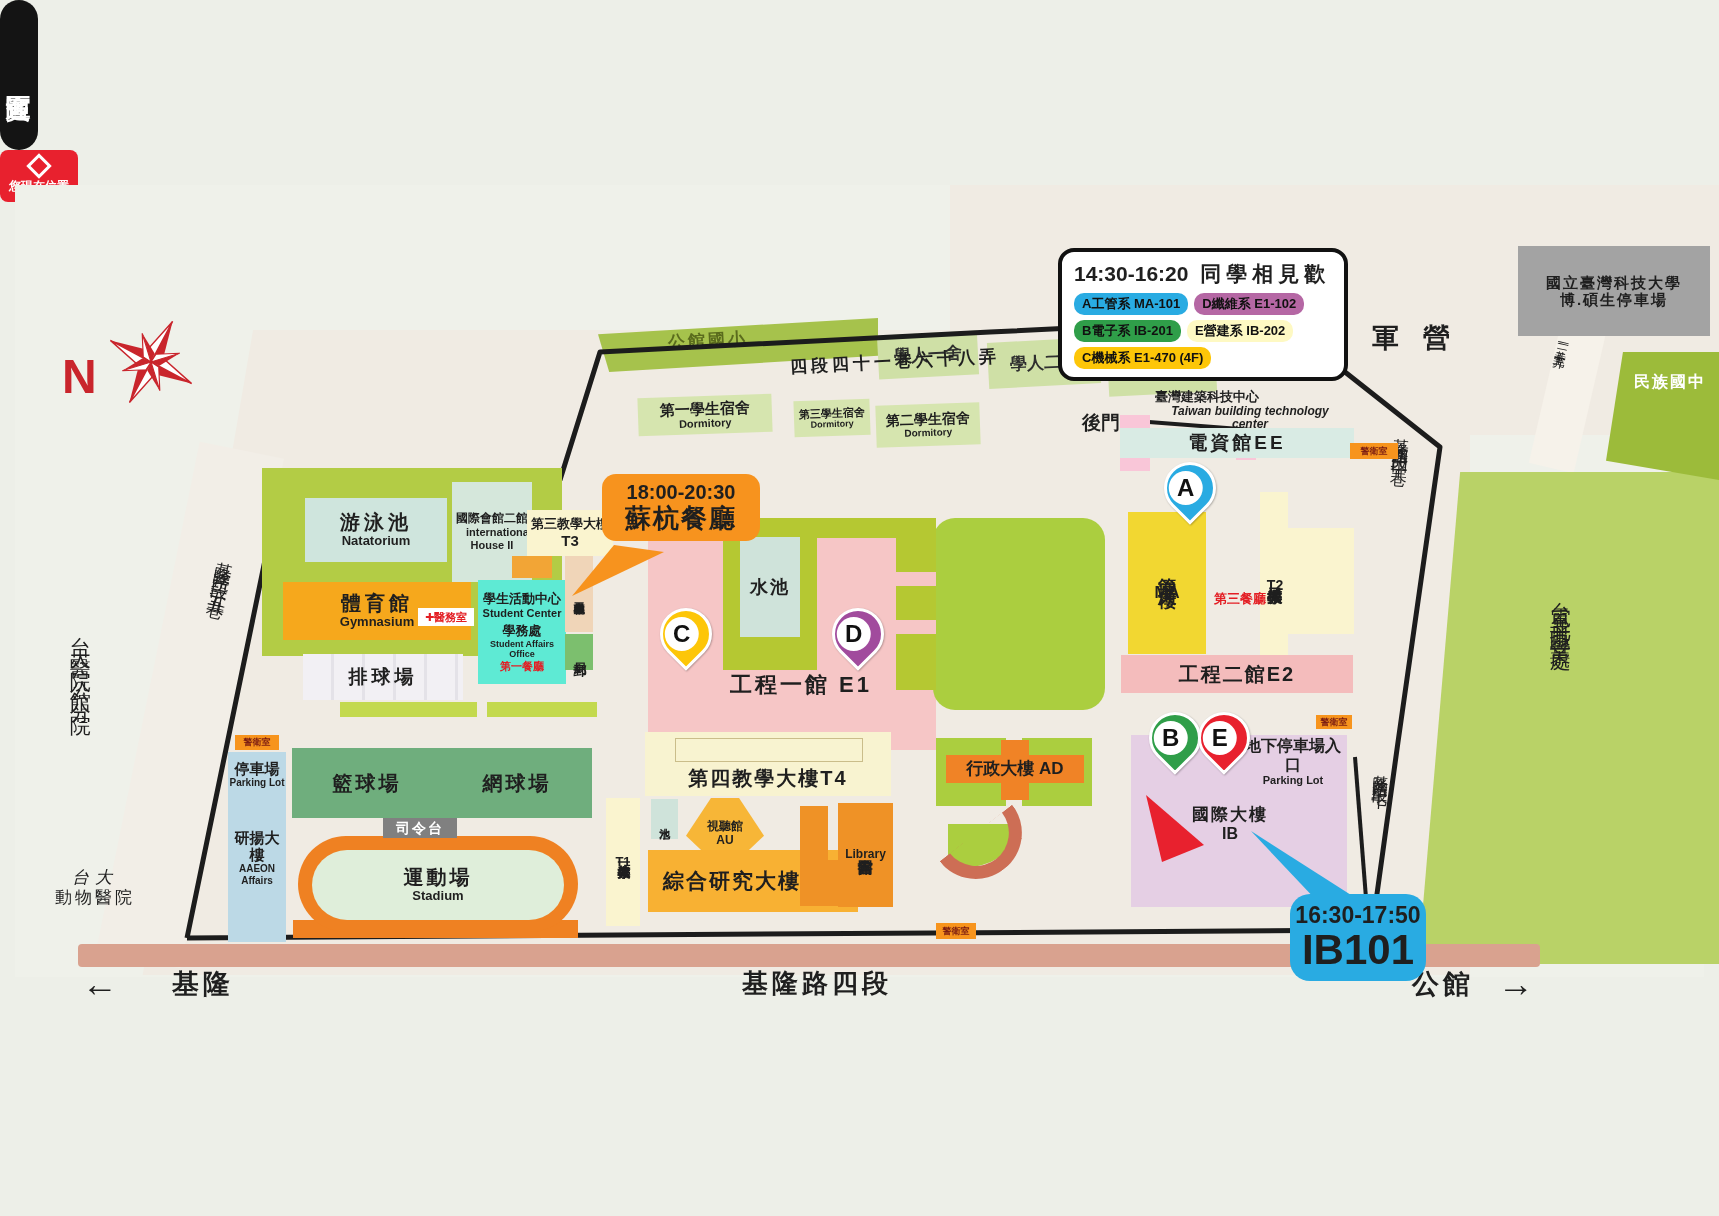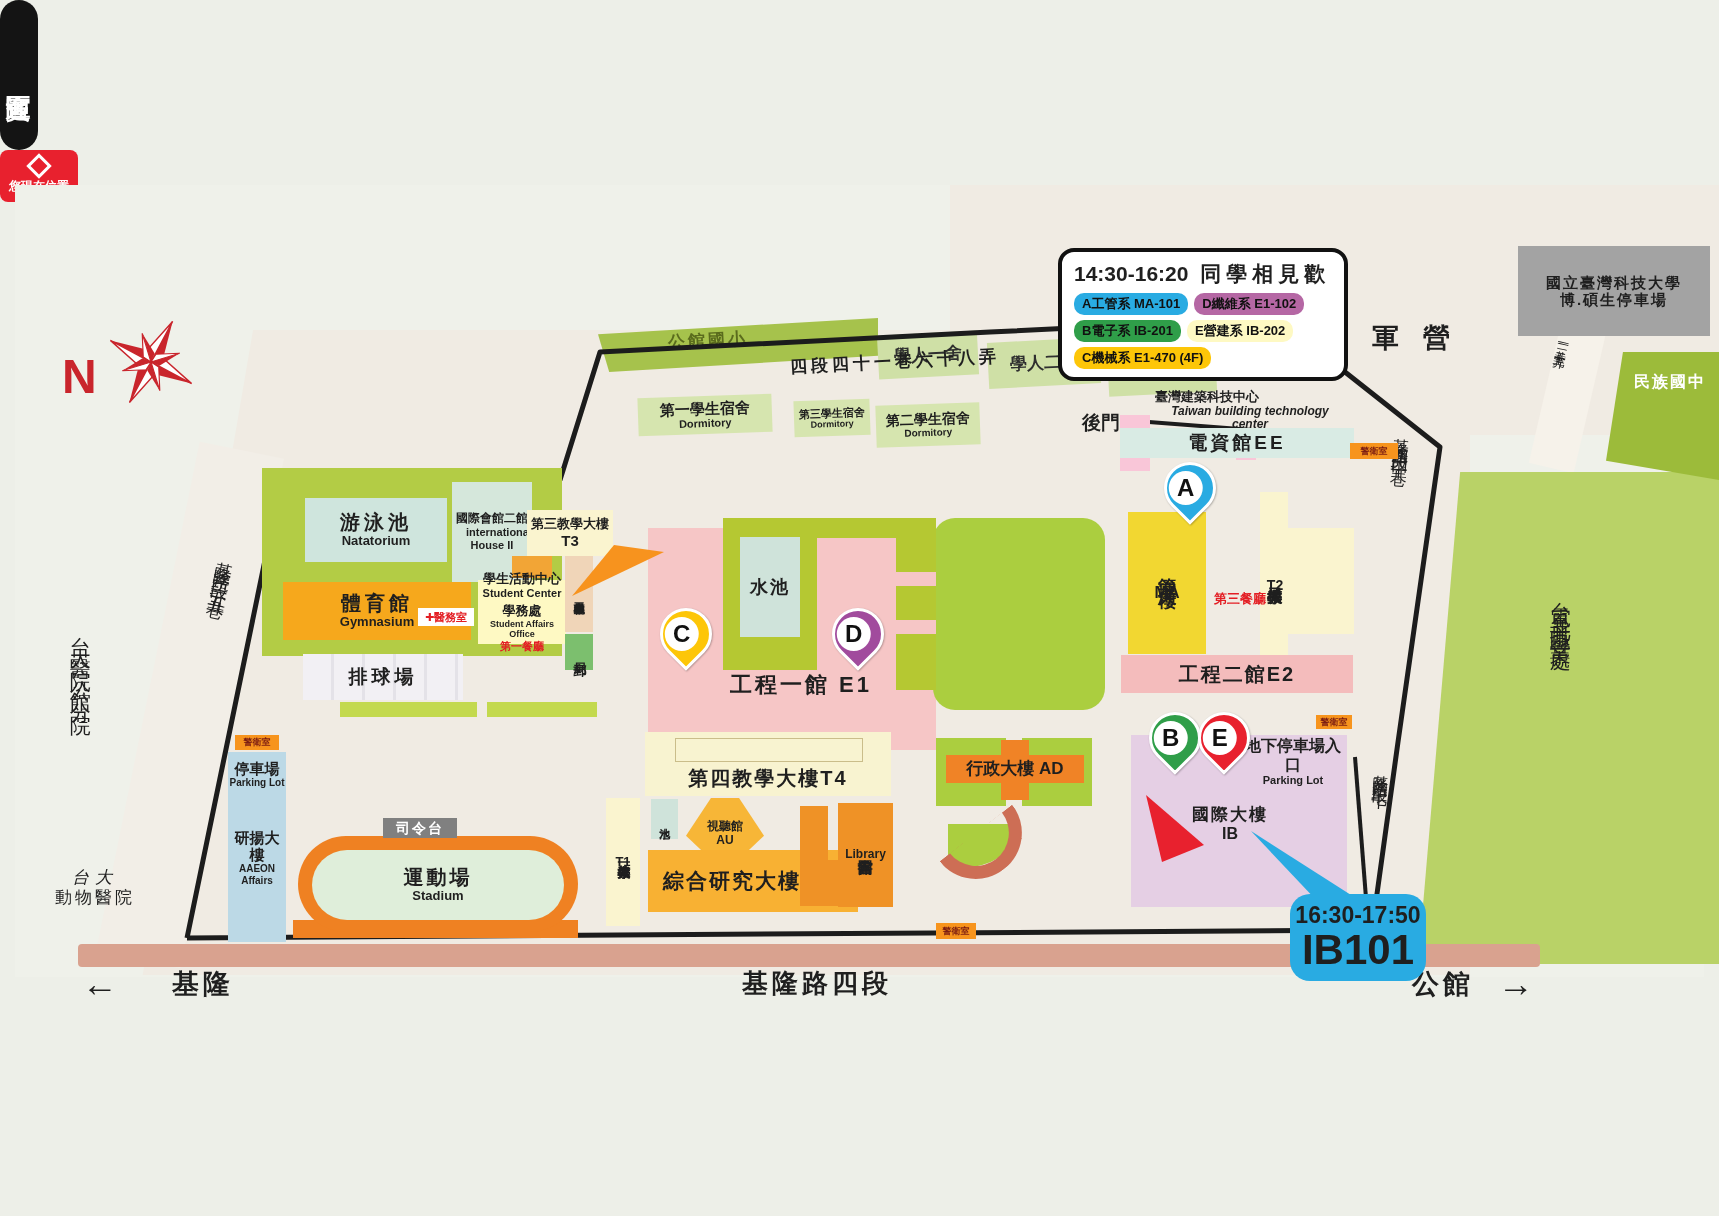--- a/index.html
+++ b/index.html
@@ -124,21 +124,21 @@
     <span class="bold" style="font-size:15px;">T3</span>
   </div>
   <div class="b" style="left:283px;top:582px;width:188px;height:58px;background:#f6a81c;z-index:10;">
     <span class="bold" style="font-size:20px;letter-spacing:4px;">體育館</span>
     <span class="en" style="font-size:13px;">Gymnasium</span>
   </div>
   <div class="b" style="left:418px;top:608px;width:56px;height:18px;background:#fff;z-index:11;">
     <span class="bold red" style="font-size:11px;">✚醫務室</span>
   </div>
   <div class="abs" style="left:512px;top:556px;width:40px;height:22px;background:#f2a536;z-index:10;"></div>
-  <div class="b" style="left:478px;top:580px;width:88px;height:64px;background:#fef9c3;z-index:10;">
+  <div class="b" style="left:478px;top:580px;width:88px;height:104px;background:#5eead4;z-index:10;">
     <span class="bold" style="font-size:13px;">學生活動中心</span>
     <span class="en" style="font-size:11px;">Student Center</span>
     <span class="bold" style="font-size:13px;margin-top:5px;">學務處</span>
     <span class="en" style="font-size:9px;">Student Affairs Office</span>
     <span class="bold red" style="font-size:11px;">第一餐廳</span>
   </div>
   <div class="b" style="left:565px;top:556px;width:28px;height:76px;background:#f0d5b8;z-index:10;">
     <span class="bold v" style="font-size:11px;">教職員工餐廳</span>
   </div>
   <div class="b" style="left:565px;top:634px;width:28px;height:36px;background:#7cbf6e;z-index:10;">
@@ -150,20 +150,24 @@
   <div class="abs" style="left:340px;top:702px;width:137px;height:15px;background:#c3d94e;z-index:10;"></div>
   <div class="abs" style="left:487px;top:702px;width:110px;height:15px;background:#c3d94e;z-index:10;"></div>
 
   <div class="guard" style="left:235px;top:735px;width:44px;height:15px;">警衛室</div>
   <div class="b" style="left:228px;top:752px;width:58px;height:190px;background:#bcd9e6;justify-content:flex-start;z-index:10;">
     <span class="bold" style="font-size:15px;margin-top:8px;">停車場</span>
     <span class="en" style="font-size:10px;">Parking Lot</span>
     <span class="bold" style="font-size:15px;margin-top:40px;">研揚大樓</span>
     <span class="en" style="font-size:10px;">AAEON</span>
     <span class="en" style="font-size:10px;">Affairs</span>
+  </div>
+  <div class="b" style="left:292px;top:748px;width:300px;height:70px;background:#6fae7d;flex-direction:row;justify-content:space-around;z-index:10;">
+    <span class="bold" style="font-size:20px;letter-spacing:3px;">籃球場</span>
+    <span class="bold" style="font-size:20px;letter-spacing:3px;">網球場</span>
   </div>
   <div class="b" style="left:383px;top:818px;width:74px;height:20px;background:#808080;z-index:11;">
     <span class="bold" style="font-size:14px;color:#fff;letter-spacing:2px;">司令台</span>
   </div>
   <div class="abs" style="left:293px;top:920px;width:285px;height:18px;background:#ef8122;z-index:10;"></div>
   <div class="abs" style="left:298px;top:836px;width:280px;height:96px;background:#ef8122;border-radius:48px;z-index:10;"></div>
   <div class="b" style="left:312px;top:850px;width:252px;height:70px;background:#dfeeda;border-radius:36px;z-index:11;">
     <span class="bold" style="font-size:20px;letter-spacing:3px;">運動場</span>
     <span class="en" style="font-size:13px;">Stadium</span>
   </div>
@@ -297,20 +301,24 @@
   <div class="pin pinE" style="left:1198px;top:712px;">
       <span>E</span>
     </div>
 
   <svg class="overlay" width="1719" height="1216" viewBox="0 0 1719 1216" style="z-index:34;">
     <polygon points="614,545 664,552 572,596" fill="#f7931e"></polygon>
     <polygon points="1318,902 1362,902 1251,831" fill="#29abe2"></polygon>
     <polygon points="1146,795 1204,845 1162,862" fill="#e8212e"></polygon>
   </svg>
 
+  <div class="b bubble-orange">
+    <span class="t1">18:00-20:30</span>
+    <span class="t2">蘇杭餐廳</span>
+  </div>
   <div class="welcome">
     <span class="v">迎賓區</span>
   </div>
   <div class="youarehere">
     <span class="dia"></span>
     <span class="txt">您現在位置</span>
   </div>
   <div class="b bubble-blue">
     <span class="t1">16:30-17:50</span>
     <span class="t2">IB101</span>

